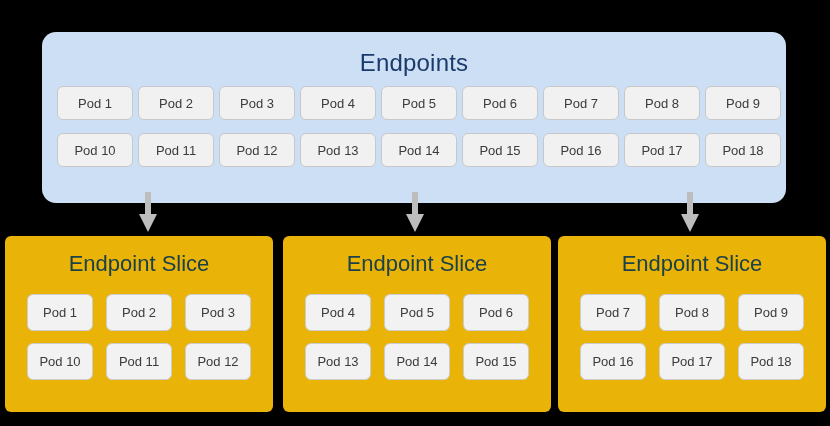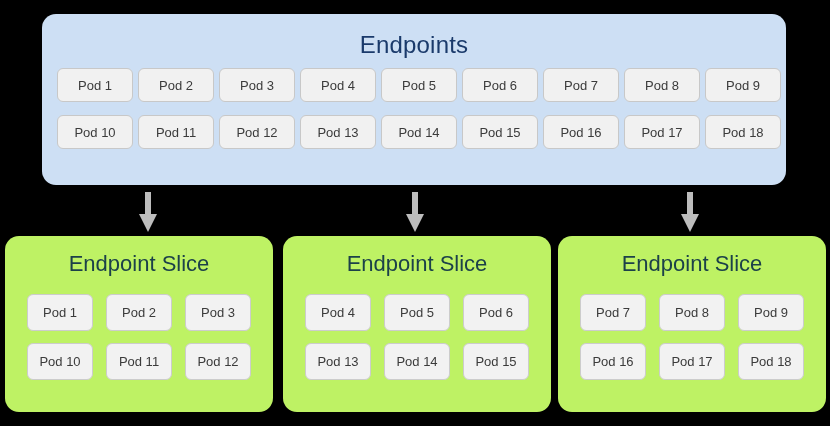--- a/index.html
+++ b/index.html
@@ -18,21 +18,21 @@
   #canvas {
     position: relative;
     width: 830px;
     height: 426px;
   }
 
   
   .endpoints-panel {
     position: absolute;
     left: 42px;
-    top: 14px;
+    top: 32px;
     width: 744px;
     height: 171px;
     background: #cddff4;
     border-radius: 14px;
     box-sizing: border-box;
   }
   .endpoints-title {
     text-align: center;
     color: #1a3a6b;
     font-size: 24px;
@@ -76,22 +76,22 @@
     height: 40px;
   }
   .arrow svg { display: block; }
 
   
   .slice-panel {
     position: absolute;
     top: 236px;
     width: 268px;
     height: 176px;
-    background: #bef264;
-    border-radius: 14px;
+    background: #eab308;
+    border-radius: 6px;
     box-sizing: border-box;
   }
   .slice-1 { left: 5px; }
   .slice-2 { left: 283px; }
   .slice-3 { left: 558px; }
 
   .slice-title {
     text-align: center;
     color: #1c4149;
     font-size: 22px;

